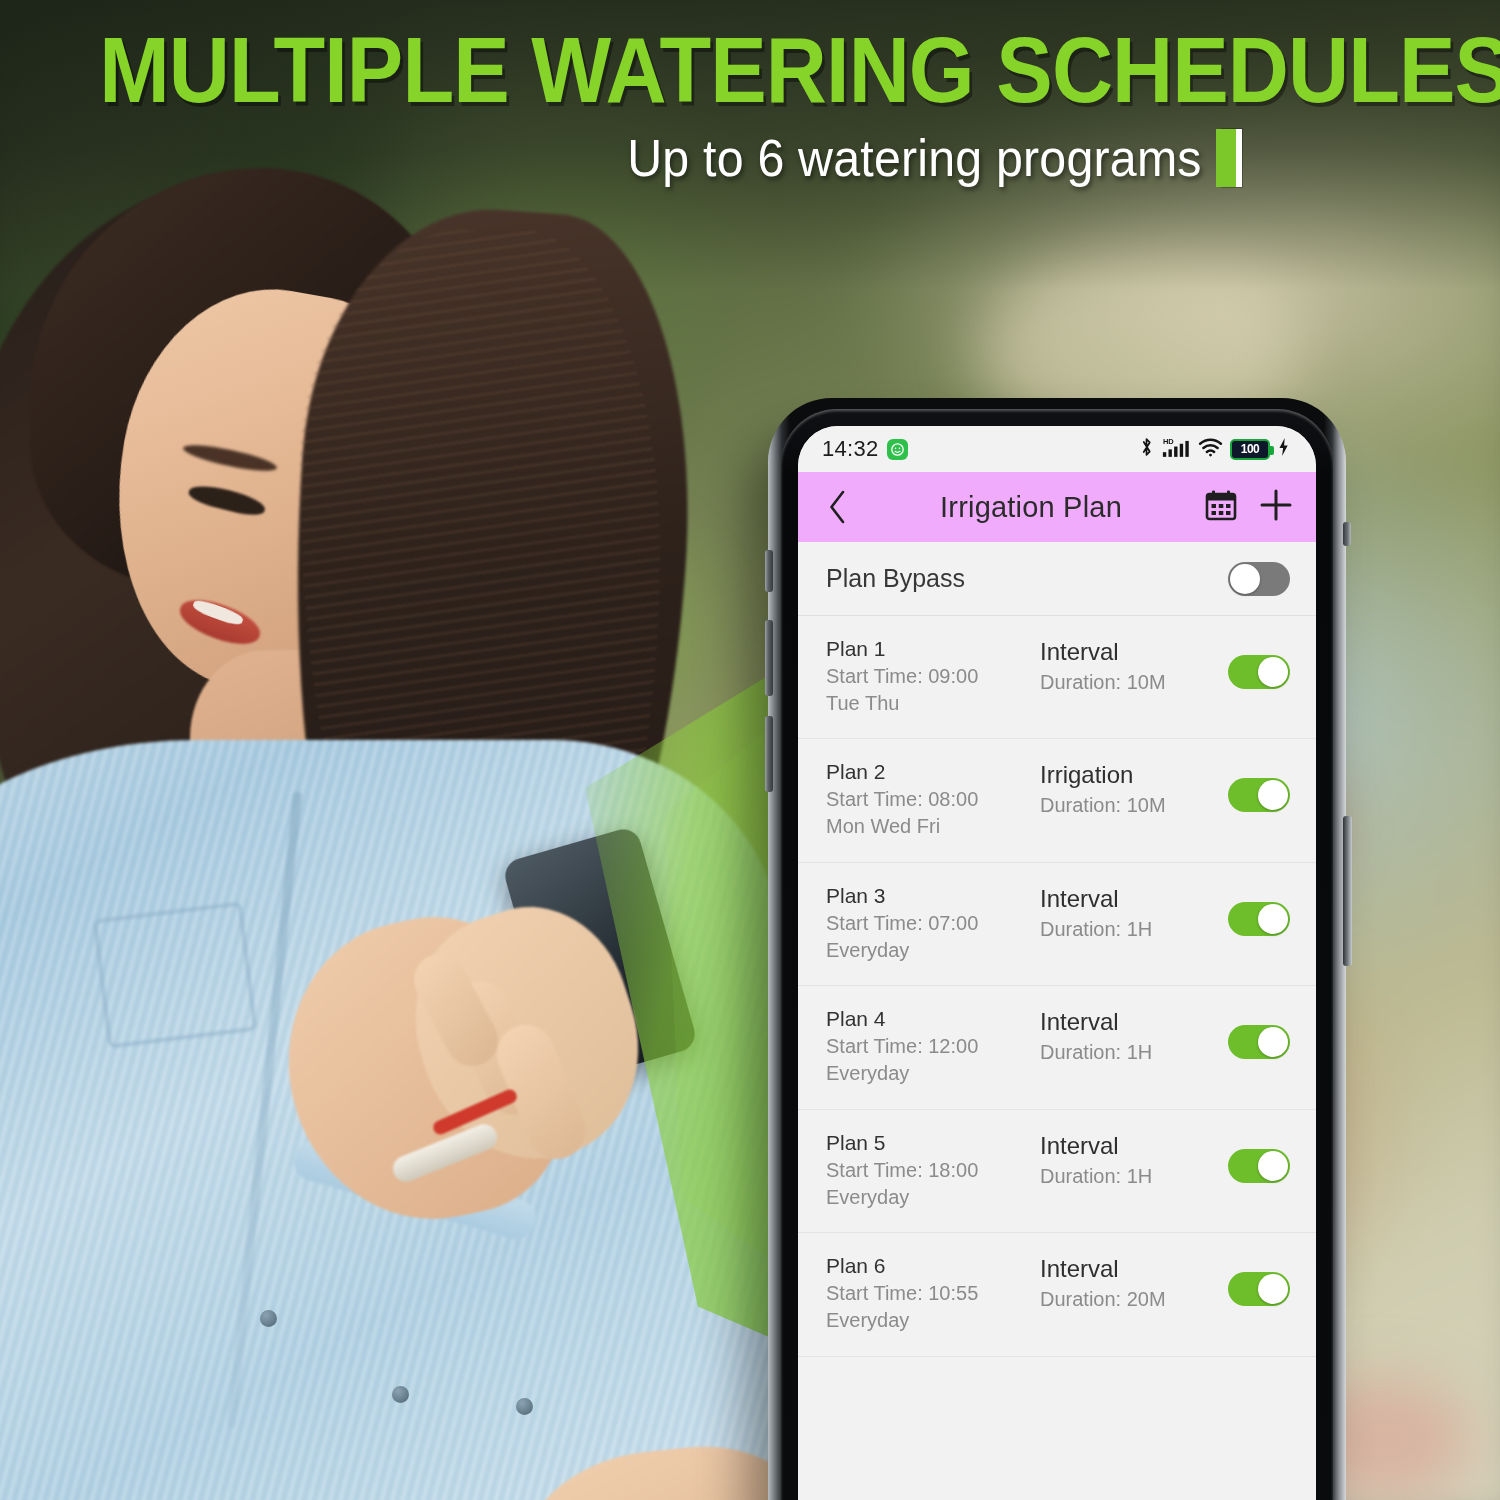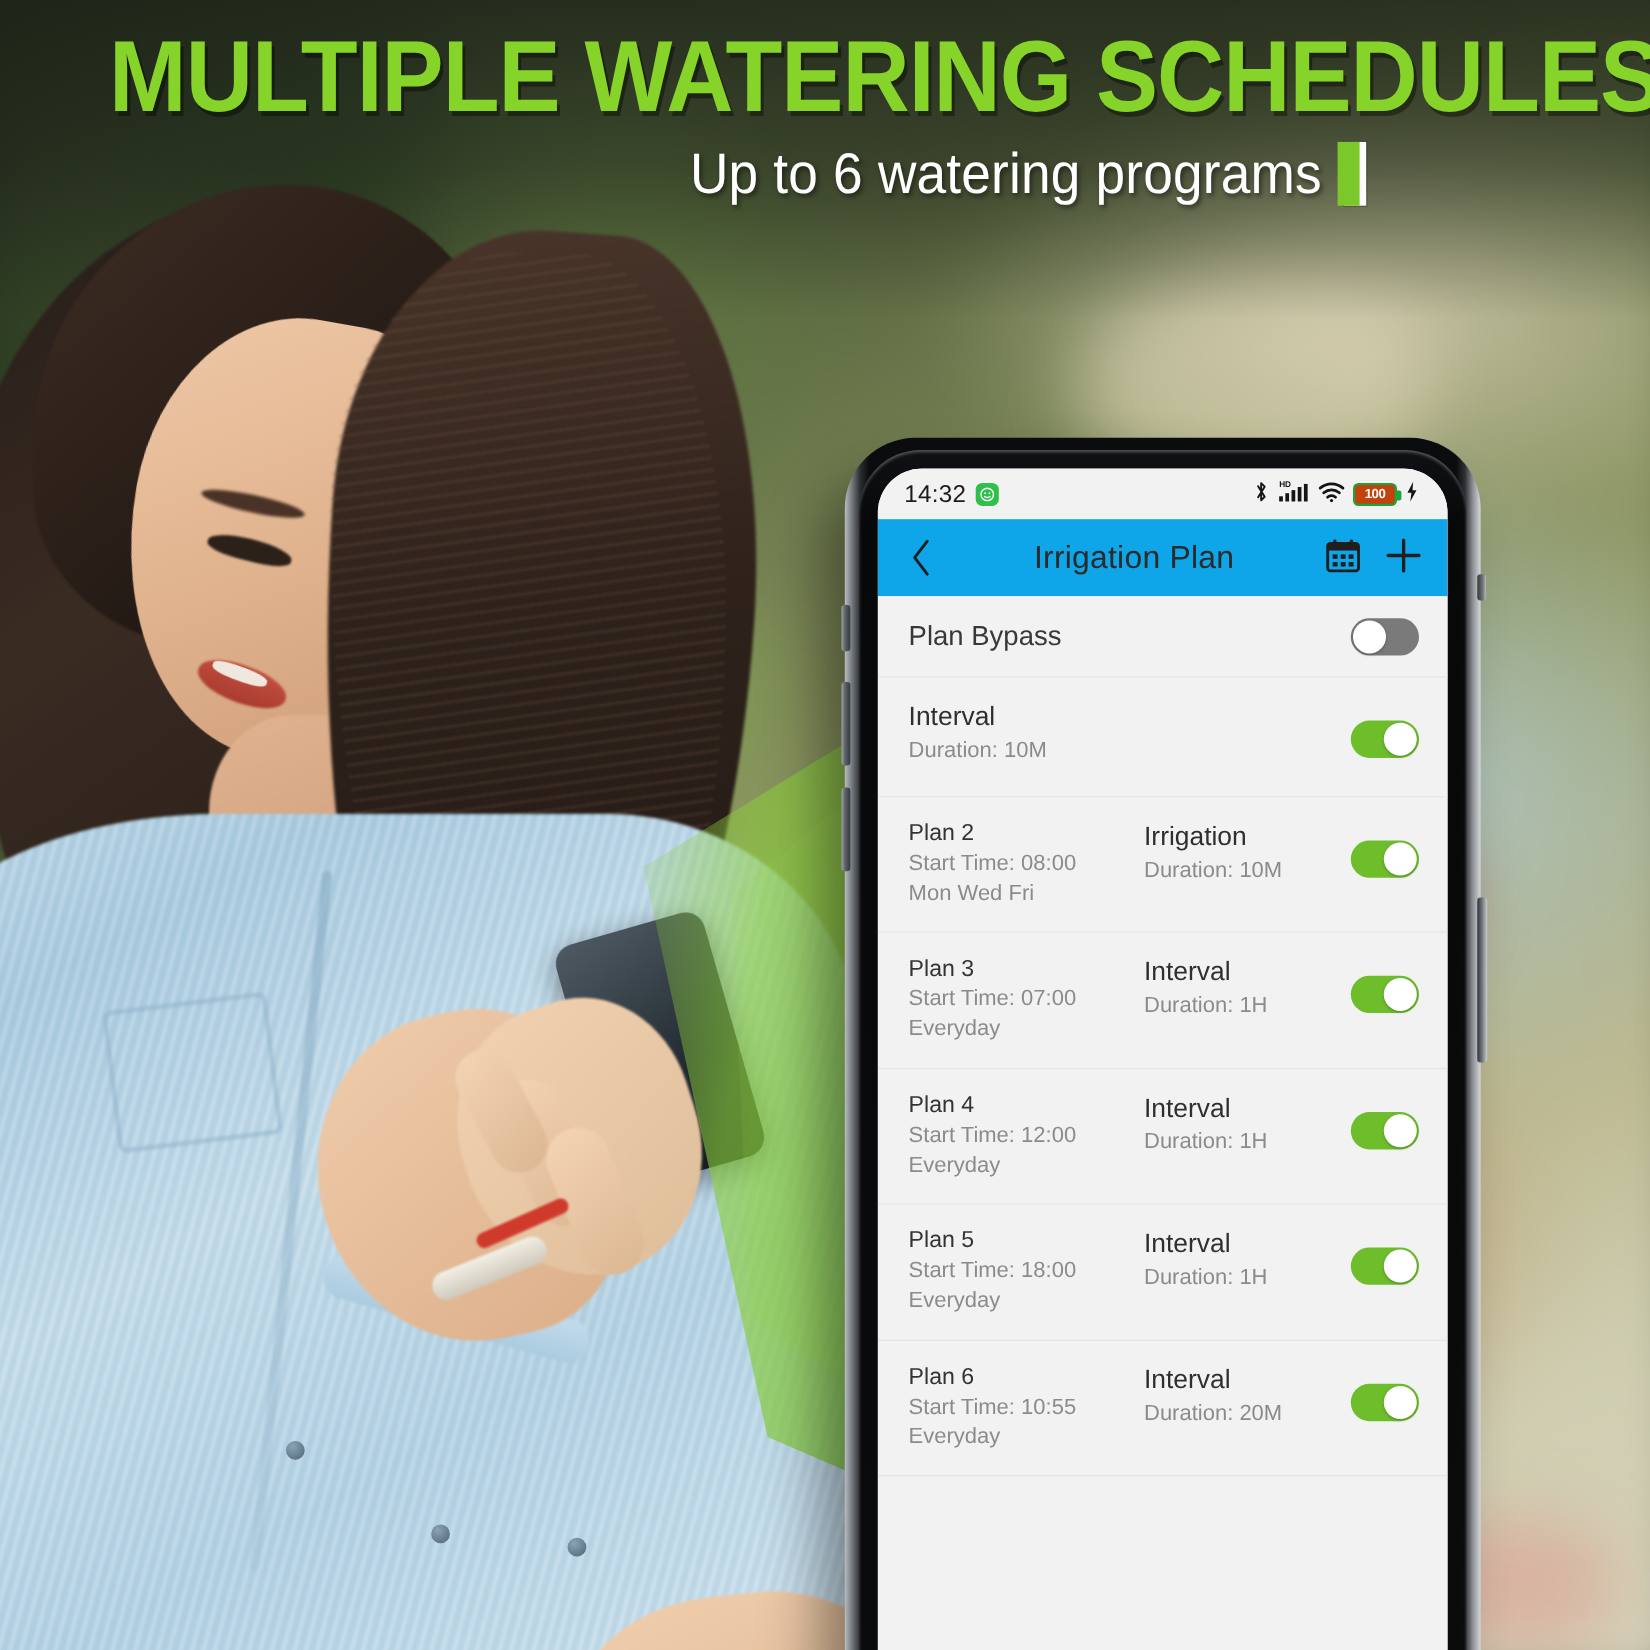--- a/index.html
+++ b/index.html
@@ -257,30 +257,30 @@
   .sb-left{ display:flex; align-items:center; gap:8px; }
   .sb-time{ font-size:22px; color:#1c1c1c; font-weight:500; letter-spacing:.3px; }
   .sb-greenicon{
     width:21px; height:21px; border-radius:6px; background:#2ec04a;
     display:flex; align-items:center; justify-content:center;
   }
   .sb-right{ display:flex; align-items:center; gap:7px; }
   .ico{ display:block; }
   .battery{
     width:40px; height:21px; border:2.5px solid #19a63a; border-radius:5px;
-    background:#c2410c; position:relative; display:flex; align-items:center; justify-content:center;
+    background:#0f172a; position:relative; display:flex; align-items:center; justify-content:center;
   }
   .battery:after{
     content:""; position:absolute; right:-6px; top:5px; width:4px; height:9px;
     background:#19a63a; border-radius:0 2px 2px 0;
   }
   .batt-num{ font-size:12px; font-weight:bold; color:#ffffff; letter-spacing:-.5px; }
 
   .appbar{
-    height:70px; display:flex; align-items:center; background:#0ea5e9;
+    height:70px; display:flex; align-items:center; background:#f0abfc;
     padding:0 22px 0 20px; gap:14px;
   }
   .back-btn{ width:40px; display:flex; justify-content:center; cursor:pointer; }
   .appbar-title{
     flex:1; text-align:center; font-size:29px; color:#2b2b2b; font-weight:400;
     letter-spacing:.2px;
   }
   .appbar-actions{ display:flex; align-items:center; gap:20px; }
 
   .bypass-row{
@@ -466,20 +466,25 @@
 
       <div class="bypass-row">
         <span class="bypass-label">Plan Bypass</span>
         <span class="toggle off">
           <span class="knob"></span>
         </span>
       </div>
 
       <div id="plan-list">
           <div class="plan-row">
+            <div class="plan-left">
+              <div class="plan-name">Plan 1</div>
+              <div class="plan-sub">Start Time: 09:00</div>
+              <div class="plan-sub">Tue Thu</div>
+            </div>
             <div class="plan-mid">
               <div class="plan-type">Interval</div>
               <div class="plan-dur">Duration: 10M</div>
             </div>
             <div class="plan-toggle-wrap">
               <span class="toggle on">
                 <span class="knob"></span>
               </span>
             </div>
           </div>

